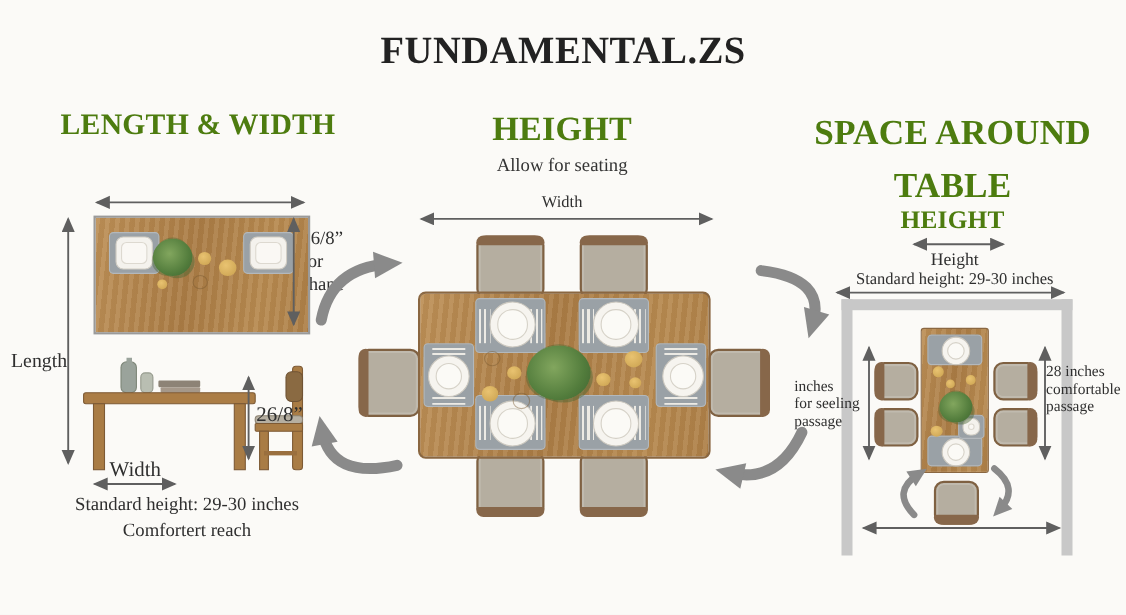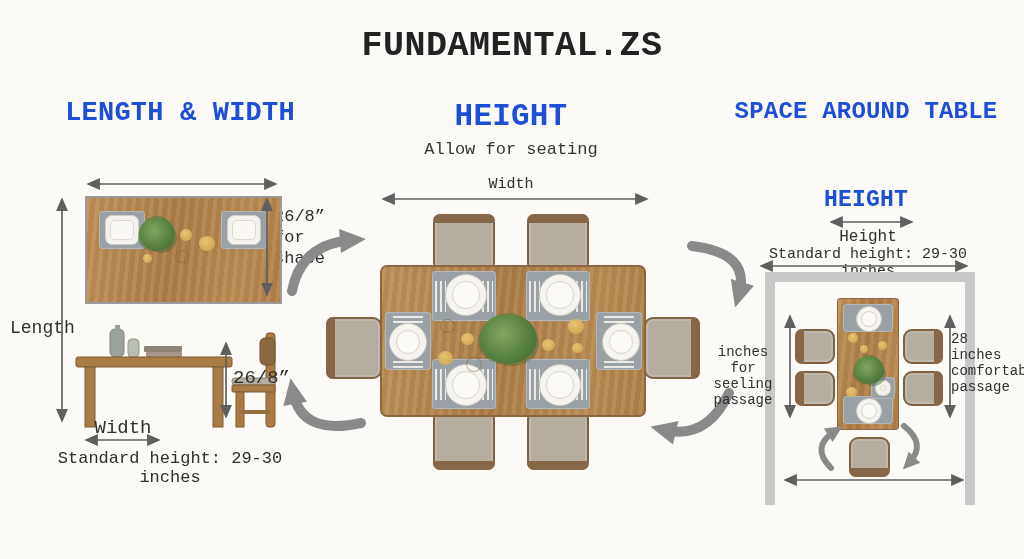--- a/index.html
+++ b/index.html
@@ -1,22 +1,22 @@
 <!DOCTYPE html>
 <html><head>
 <meta charset="utf-8">
 <style>
   html,body{margin:0;padding:0;background:#e9e9e9;}
   .canvas{position:relative;width:1024px;height:559px;background:#fbfaf7;overflow:hidden;
-          font-family:Liberation Mono, monospace;color:#2e2e2e;}
+          font-family:Liberation Serif, serif;color:#2e2e2e;}
   .abs{position:absolute;}
   .pre{white-space:pre-line;}
   .title{position:absolute;left:0;top:26px;width:1024px;text-align:center;
          font-size:35px;font-weight:800;color:#222;letter-spacing:.5px;}
-  .h1{position:absolute;font-weight:800;color:#1d4ed8;text-align:center;letter-spacing:.2px;}
+  .h1{position:absolute;font-weight:800;color:#4d7c0f;text-align:center;letter-spacing:.2px;}
   .sub{position:absolute;font-size:17px;color:#343434;text-align:center;}
   .lbl{position:absolute;font-size:17px;color:#2f2f2f;}
   
   .wood{background:linear-gradient(100deg,#bd9057 0%,#aa7c45 45%,#b78a50 78%,#ad7f47 100%);}
   .wood::before{content:"";position:absolute;inset:0;
       background:repeating-linear-gradient(96deg,rgba(255,255,255,.07) 0 4px,rgba(110,75,38,.08) 4px 9px);}
   
   .mat{position:absolute;background:#9aa1a6;border-radius:4px;box-shadow:inset 0 0 0 1px rgba(255,255,255,.25);}
   .plate{position:absolute;background:#f6f4ef;border:1px solid #ccc8bf;border-radius:50%;}
   .plate::after{content:"";position:absolute;inset:16%;border:1px solid #d6d2c8;border-radius:50%;background:#fbfaf6;}
@@ -83,20 +83,21 @@
     <rect x="190" y="13" width="15" height="27" rx="5" fill="#8a6a42" stroke="#6f5334"></rect>
     <rect x="162" y="53" width="43" height="7" rx="3" fill="#b6afa1" stroke="#8c8272"></rect>
     <rect x="162" y="60" width="43" height="7" rx="1" fill="#a97c45" stroke="#7d5a35"></rect>
     <rect x="166" y="67" width="8" height="35" fill="#a97c45" stroke="#7d5a35"></rect>
     <rect x="170" y="85" width="30" height="4" fill="#9a6f3e"></rect>
   </svg>
 
   <div class="lbl" style="left:233px;top:367px;font-size:19px;">26/8”</div>
   <div class="lbl" style="left:83px;top:417px;width:80px;text-align:center;font-size:19px;">Width</div>
   <div class="lbl" style="left:30px;top:449px;width:280px;text-align:center;">Standard height: 29-30 inches</div>
+  <div class="lbl" style="left:30px;top:472px;width:280px;text-align:center;">Comfortert reach</div>
 
   <div class="h1" style="left:380px;top:99px;width:262px;font-size:31px;">HEIGHT</div>
   <div class="sub" style="left:380px;top:140px;width:262px;">Allow for seating</div>
   <div class="lbl" style="left:380px;top:176px;width:262px;text-align:center;font-size:15px;">Width</div>
 
   <div class="chair n" style="left:433px;top:214px;width:58px;height:54px;"></div>
   <div class="chair n" style="left:527px;top:214px;width:58px;height:54px;"></div>
   <div class="chair s" style="left:433px;top:410px;width:58px;height:56px;"></div>
   <div class="chair s" style="left:527px;top:410px;width:58px;height:56px;"></div>
   <div class="chair w" style="left:326px;top:317px;width:52px;height:58px;"></div>
@@ -138,21 +139,21 @@
     <div class="plant" style="left:97px;top:47px;width:58px;height:50px;"></div>
     <div class="bowl" style="left:56px;top:84px;width:15px;height:14px;"></div>
     <div class="bowl" style="left:79px;top:66px;width:13px;height:12px;"></div>
     <div class="bowl" style="left:160px;top:72px;width:13px;height:12px;"></div>
     <div class="bowl" style="left:186px;top:52px;width:16px;height:15px;"></div>
     <div class="bowl" style="left:190px;top:76px;width:11px;height:10px;"></div>
     <div class="glass" style="left:58px;top:52px;width:13px;height:12px;"></div>
     <div class="glass" style="left:84px;top:90px;width:14px;height:13px;"></div>
   </div>
 
-  <div class="h1" style="left:718px;top:96px;width:296px;font-size:24px;line-height:32px;">SPACE AROUND TABLE</div>
+  <div class="h1" style="left:718px;top:96px;width:296px;font-size:32px;line-height:48px;">SPACE AROUND TABLE</div>
   <div class="h1" style="left:718px;top:187px;width:296px;font-size:23px;">HEIGHT</div>
   <div class="lbl" style="left:768px;top:228px;width:200px;text-align:center;font-size:16px;">Height</div>
   <div class="lbl" style="left:738px;top:246px;width:260px;text-align:center;font-size:15px;">Standard height: 29-30 inches</div>
 
   <div class="roomwall" style="left:765px;top:272px;width:210px;height:10px;"></div>
   <div class="roomwall" style="left:765px;top:272px;width:10px;height:233px;"></div>
   <div class="roomwall" style="left:965px;top:272px;width:10px;height:233px;"></div>
 
   <div class="chair w" style="left:795px;top:329px;width:36px;height:31px;"></div>
   <div class="chair w" style="left:795px;top:371px;width:36px;height:31px;"></div>
@@ -170,21 +171,21 @@
     <div class="mat" style="left:33px;top:78px;width:24px;height:22px;">
       <div class="sq-plate" style="inset:3px 4px;"></div>
     </div>
     <div class="plant" style="left:16px;top:57px;width:30px;height:28px;"></div>
     <div class="bowl" style="left:10px;top:34px;width:10px;height:10px;"></div>
     <div class="bowl" style="left:22px;top:46px;width:8px;height:8px;"></div>
     <div class="bowl" style="left:8px;top:88px;width:11px;height:10px;"></div>
     <div class="bowl" style="left:40px;top:42px;width:9px;height:9px;"></div>
   </div>
 
-  <div class="smallnote pre" style="left:704px;top:344px;width:78px;text-align:center;">inches
+  <div class="smallnote pre" style="left:722px;top:344px;width:78px;">inches
 for seeling
 passage</div>
   <div class="smallnote pre" style="left:951px;top:331px;width:72px;text-align:left;">28 inches
 comfortable
 passage</div>
 
   <svg class="linework" width="1024" height="559" viewBox="0 0 1024 559">
     <defs>
       <marker id="dh" markerWidth="9" markerHeight="8" refX="7" refY="3.5" orient="auto-start-reverse">
         <path d="M0,0 L8,3.5 L0,7 z" fill="#5f5f5f"></path>

